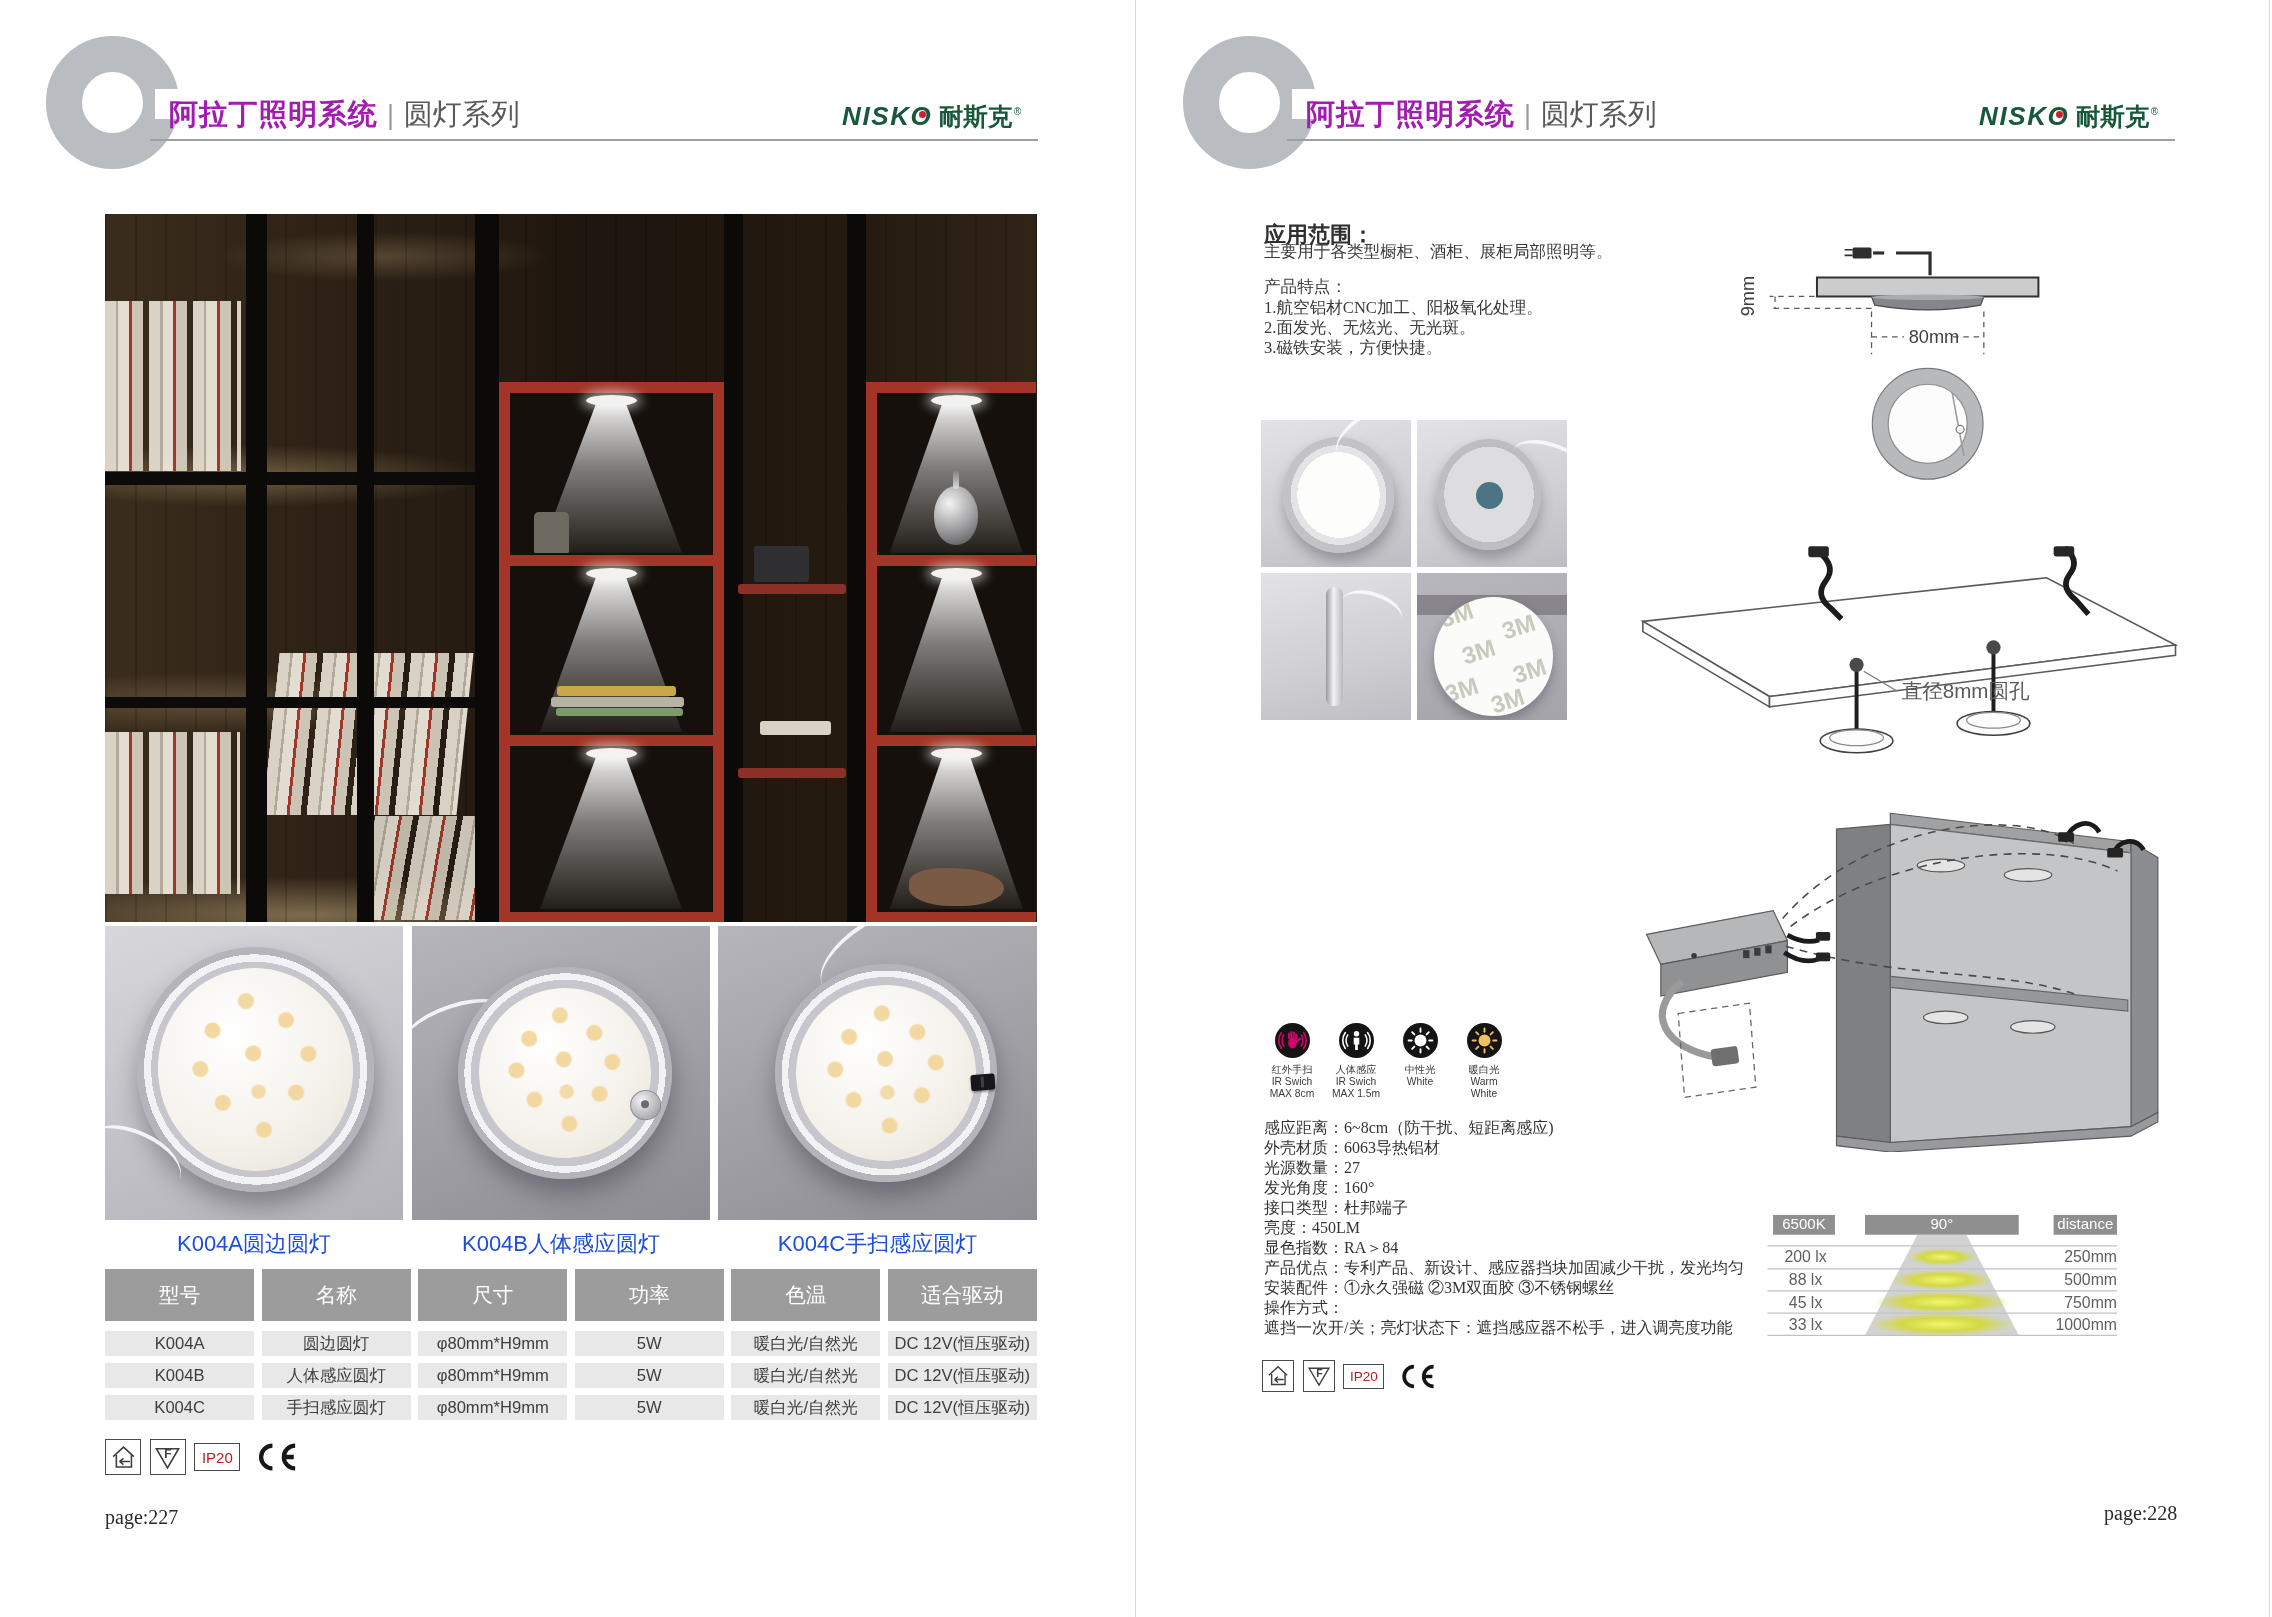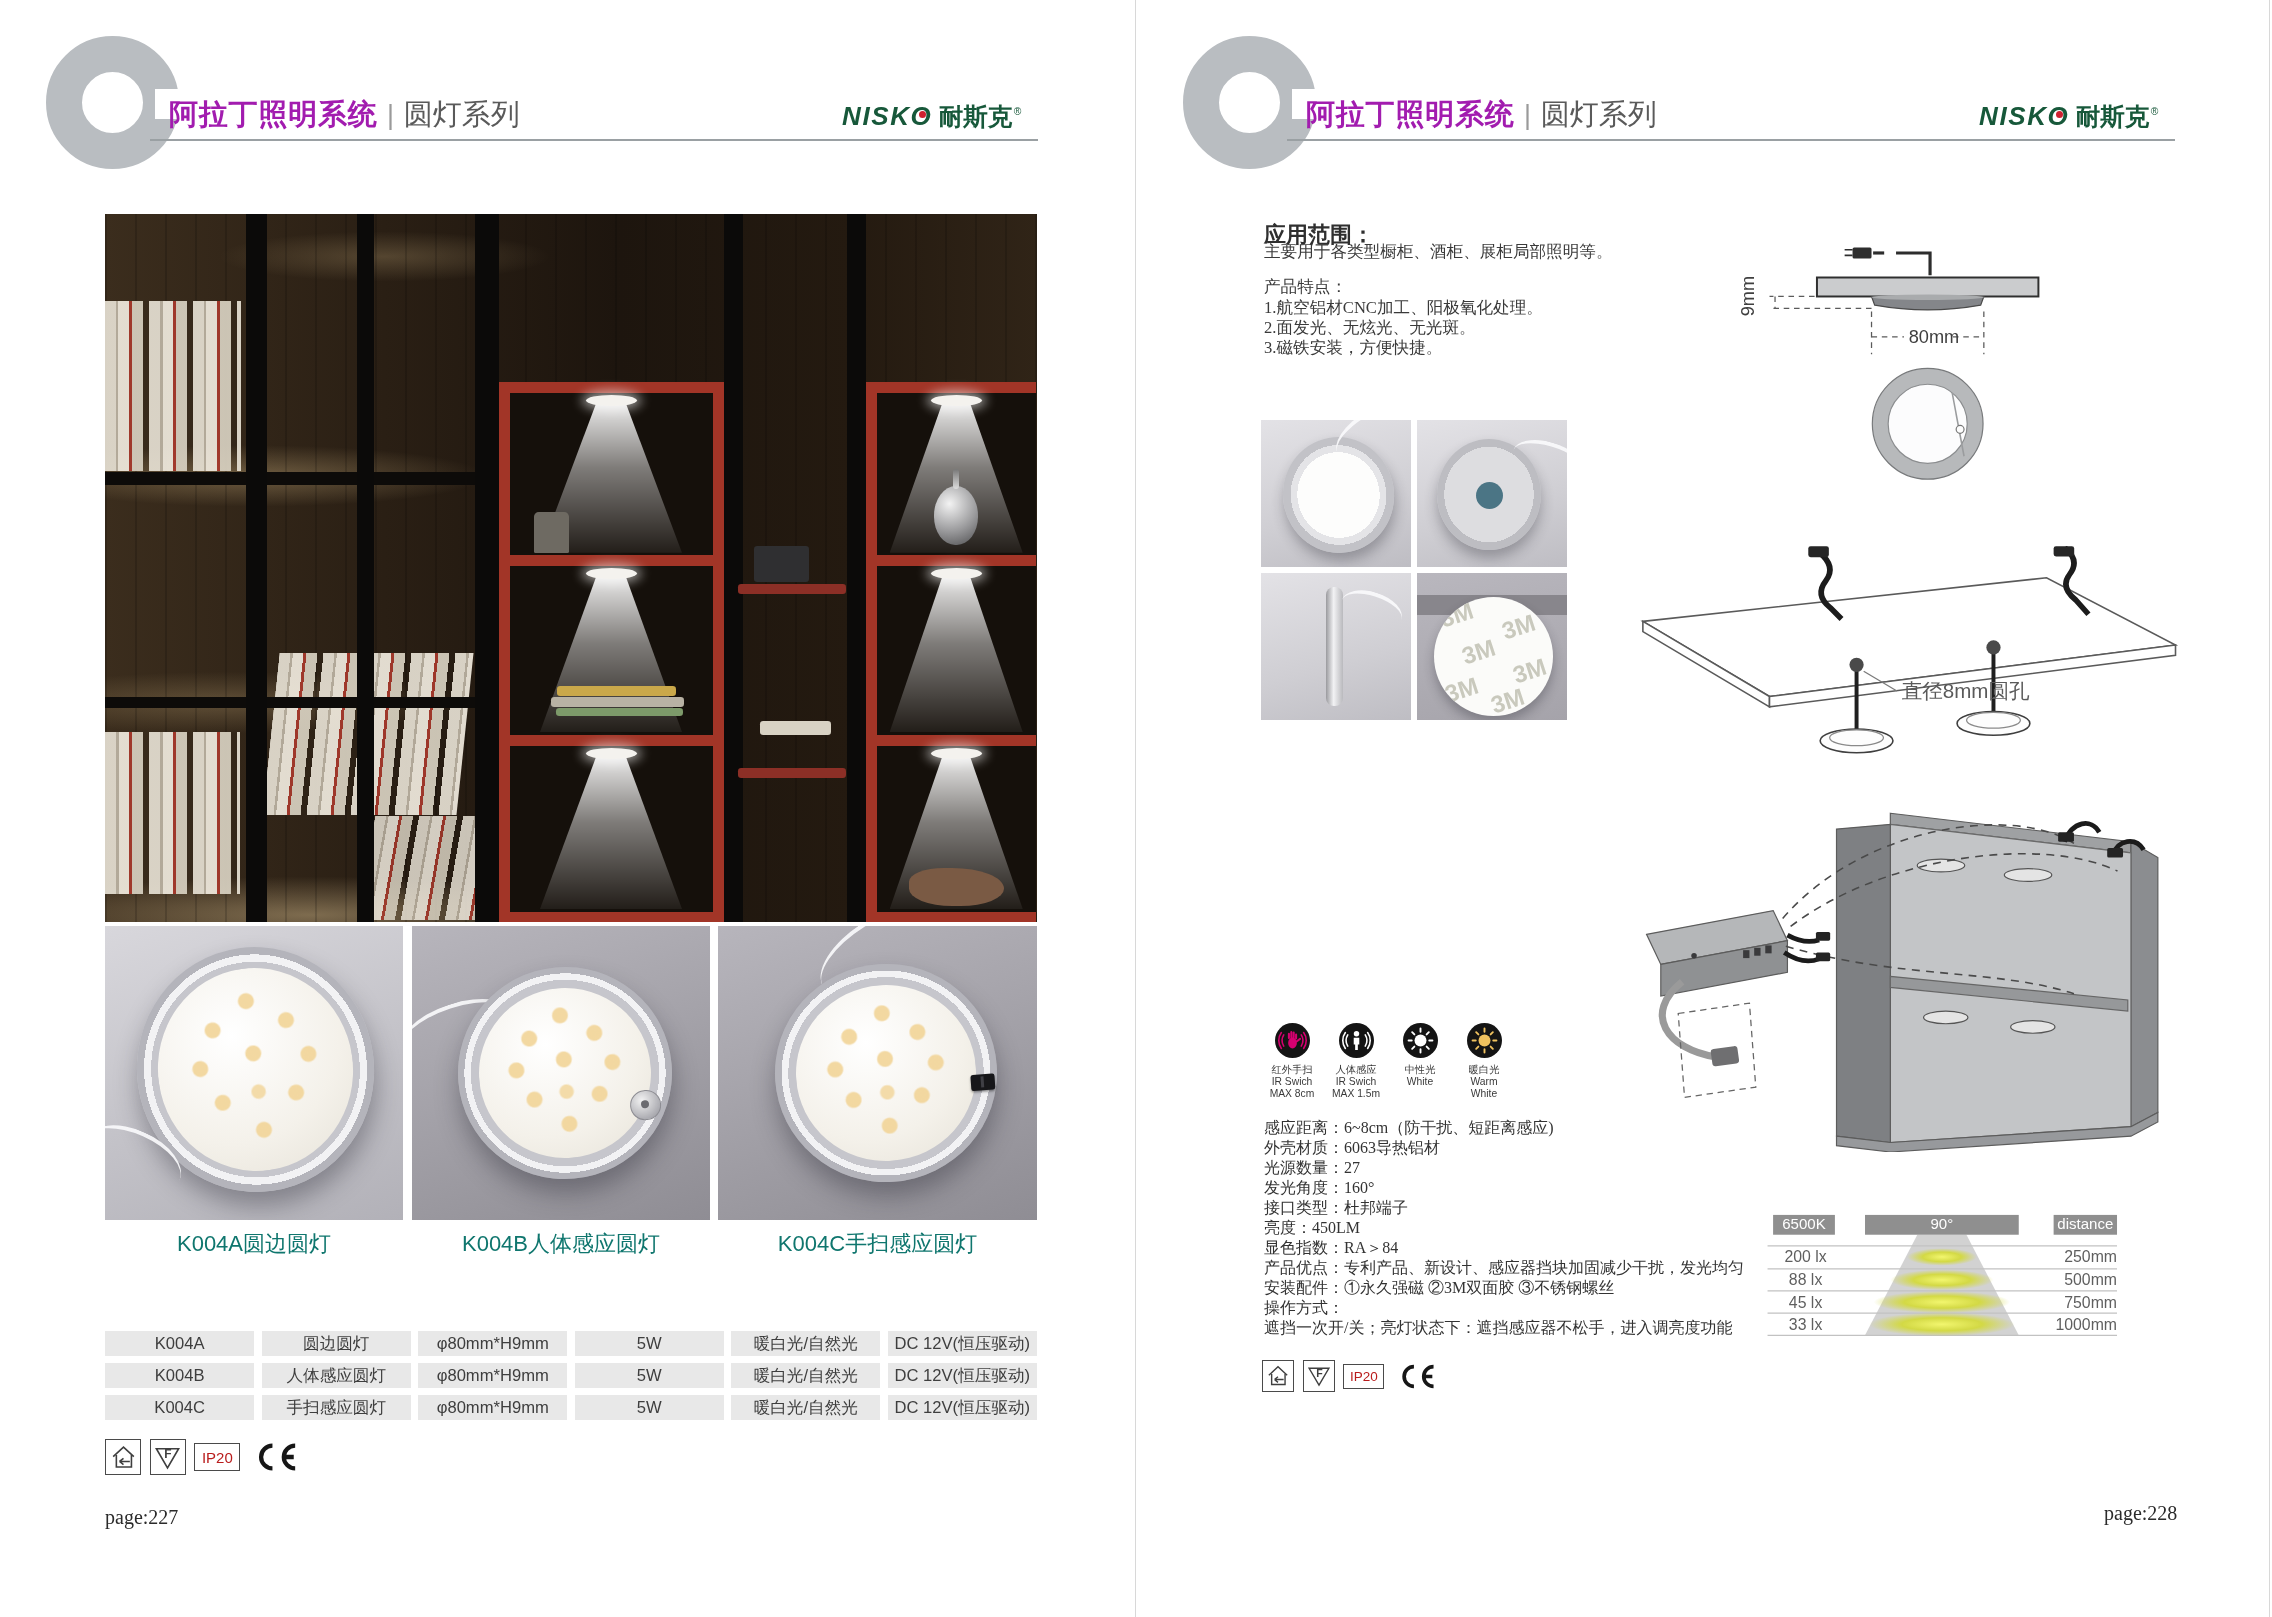--- a/index.html
+++ b/index.html
@@ -67,21 +67,21 @@
           radial-gradient(circle 8.7px at 69% 64%,rgba(242,214,156,.95) 0 7.1px,transparent 8.7px),
           radial-gradient(circle 8.7px at 50% 80%,rgba(242,214,156,.95) 0 7.1px,transparent 8.7px),
           radial-gradient(circle 8.7px at 50% 61%,rgba(242,214,156,.85) 0 6.3px,transparent 8px),
           radial-gradient(circle at 40% 32%,#ffffff,#f4f1ea 60%,#e6e2d8 100%)}
   .sensor{position:absolute;width:28.5px;height:28.5px;border-radius:50%;border:1.6px solid #8c8c92;
           background:radial-gradient(circle at 38% 32%,#f2f2f2,#a9a9af 75%)}
   .sensor::after{content:'';position:absolute;left:9.5px;top:9.5px;width:8px;height:8px;border-radius:50%;background:#6b6b70}
   .switch{position:absolute;width:24px;height:16px;background:#17171a;border-radius:2.4px;box-shadow:0 1.6px 2.4px rgba(0,0,0,.4)}
   .switch::after{content:'';position:absolute;left:10.3px;top:2.4px;width:3.2px;height:11px;background:#3f3f45}
   .wire{position:absolute;border:0;border-top:4px solid #fbfbfd;border-radius:50%;opacity:.9}
-  .caption{position:absolute;top:1229px;text-align:center;font-size:22px;color:#0f766e}
+  .caption{position:absolute;top:1229px;text-align:center;font-size:22px;color:#1d4ed8}
 
   
   .trow{position:absolute;left:105px;width:932px;display:flex;gap:7.1px}
   .th{flex:1;background:#9c9c9c;color:#fff;display:flex;align-items:center;justify-content:center;font-size:20.6px}
   .td{flex:1;background:#e8e8e8;color:#3e3e3e;display:flex;align-items:center;justify-content:center;font-size:16.6px}
 
   
   .certs{position:absolute;display:flex;align-items:center;gap:8.7px;height:36px}
   .cbox{width:36px;height:36px;border:1.6px solid #4a4a4a;box-sizing:border-box;display:flex;align-items:center;justify-content:center;background:#fff}
   .cbox.ip{width:46px;height:28.5px;font-size:15px;color:#b91c1c;letter-spacing:0}
@@ -209,20 +209,28 @@
       <div class="disc" style="left:57px;top:38px;width:222px;height:218px;transform:rotate(-4deg)">
         <div class="lens"></div>
         <div class="switch" style="right:3.2px;bottom:85px"></div>
       </div>
     </div>
 
     <div class="caption" style="left:105px;width:298px">K004A圆边圆灯</div>
     <div class="caption" style="left:412px;width:298px">K004B人体感应圆灯</div>
     <div class="caption" style="left:718px;width:319px">K004C手扫感应圆灯</div>
 
+    <div class="trow" style="top:1269px;height:52px">
+      <div class="th">型号</div>
+      <div class="th">名称</div>
+      <div class="th">尺寸</div>
+      <div class="th">功率</div>
+      <div class="th">色温</div>
+      <div class="th">适合驱动</div>
+    </div>
     <div class="trow" style="top:1331px;height:25px">
       <div class="td">K004A</div>
       <div class="td">圆边圆灯</div>
       <div class="td">φ80mm*H9mm</div>
       <div class="td">5W</div>
       <div class="td">暖白光/自然光</div>
       <div class="td">DC 12V(恒压驱动)</div>
     </div>
     <div class="trow" style="top:1363px;height:25px">
       <div class="td">K004B</div>

